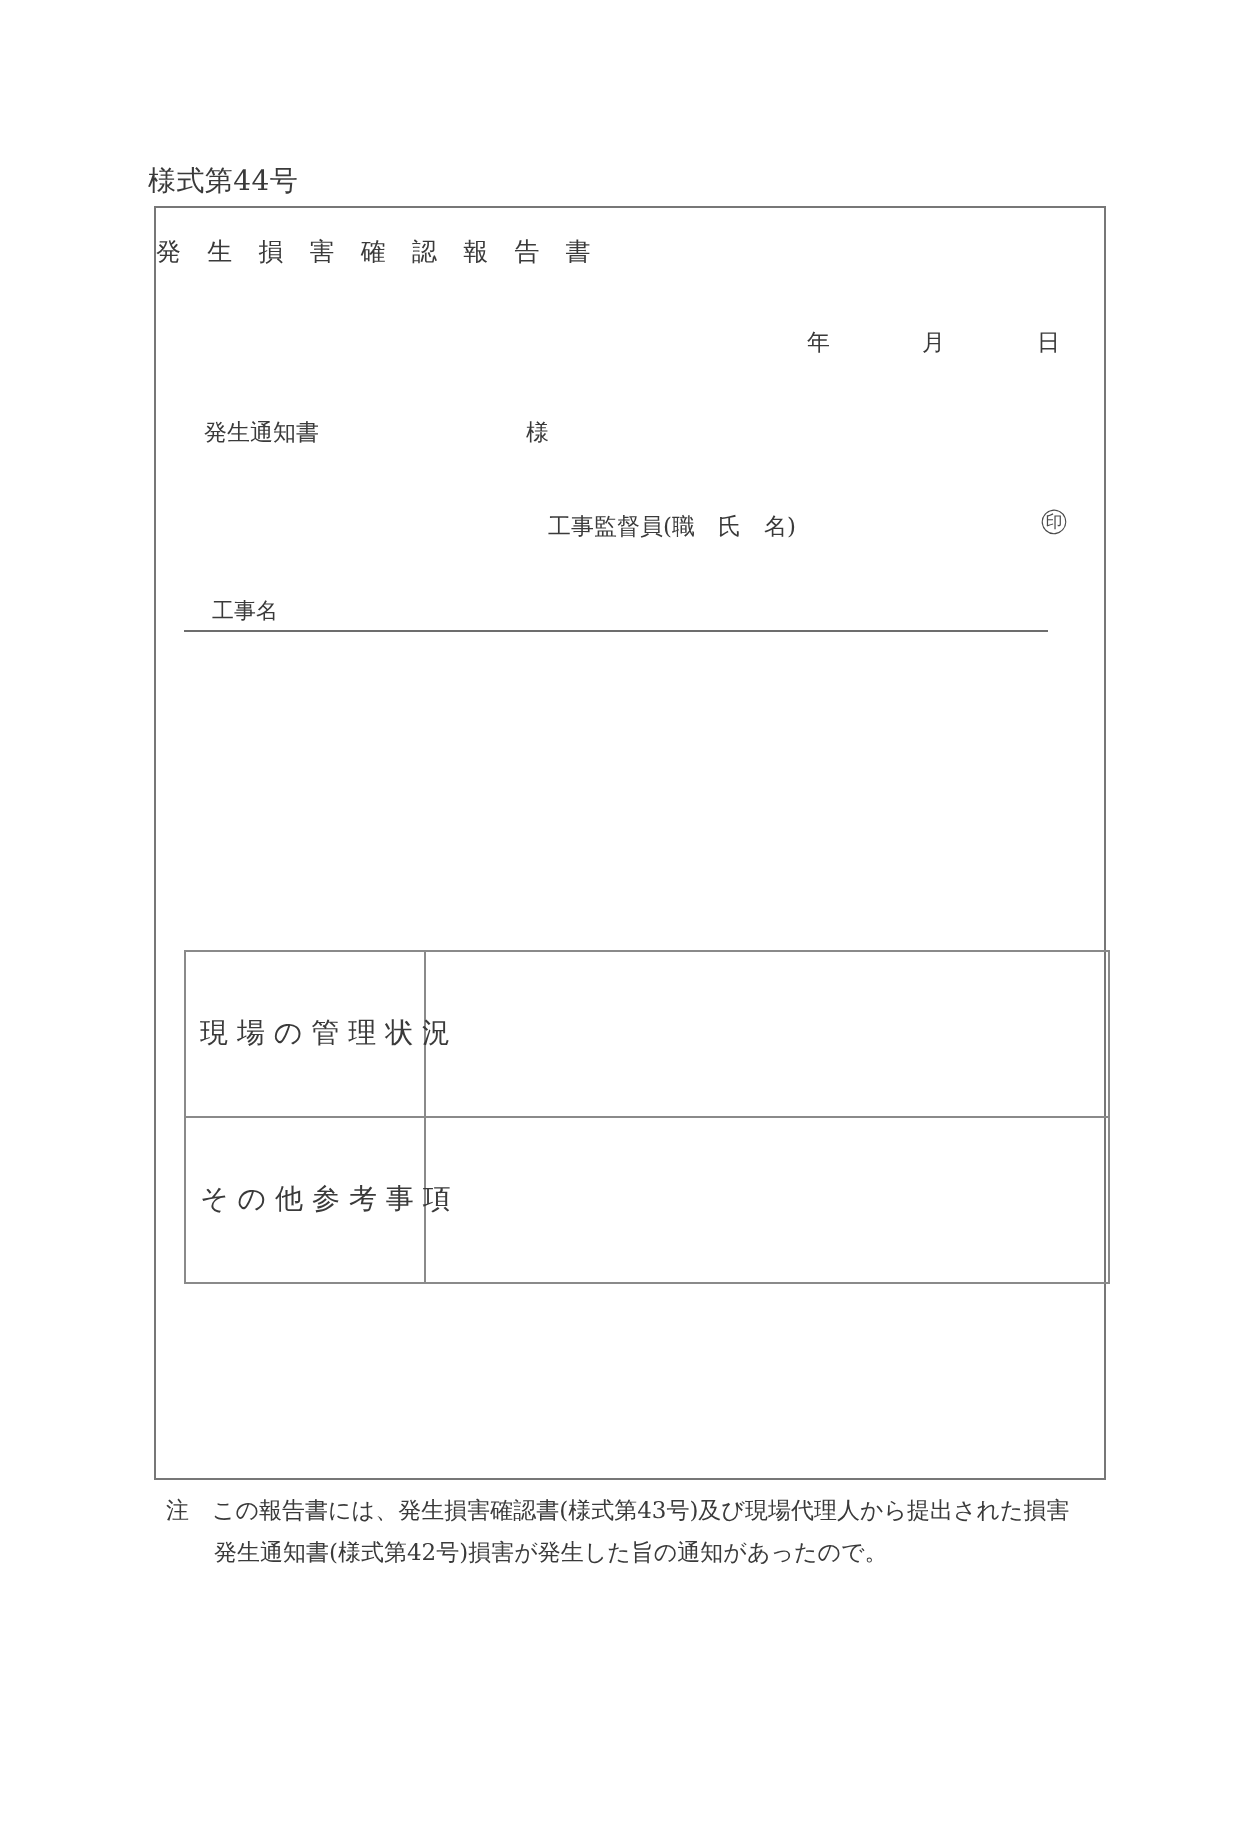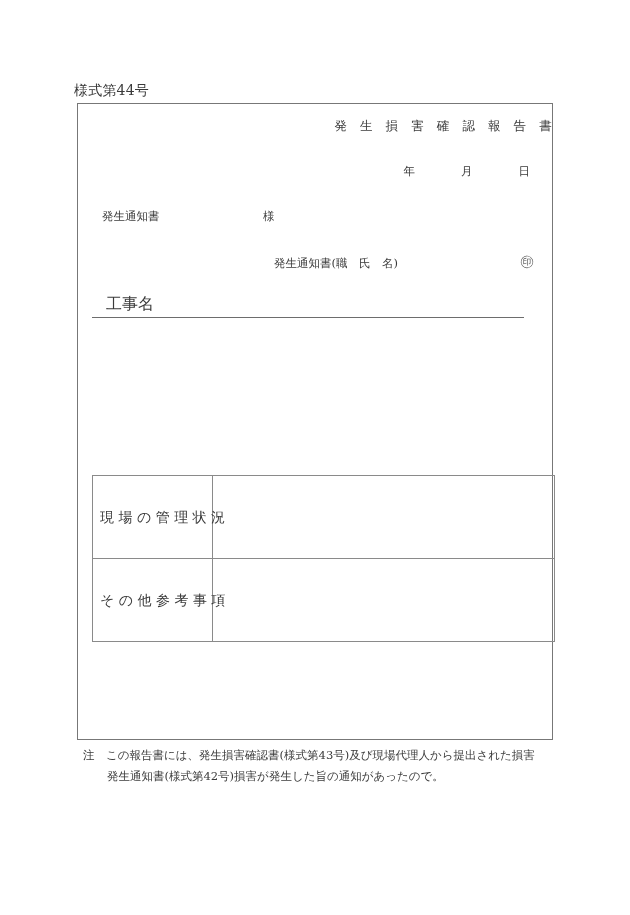--- a/index.html
+++ b/index.html
@@ -43,21 +43,21 @@
     border: 1px solid #777777;
     box-sizing: border-box;
   }
 
   
   .doc-title {
     position: absolute;
     left: 0;
     right: 0;
     top: 14px;
-    text-align: right;
+    text-align: left;
     font-size: 12.5px;
     letter-spacing: 0.3px;
     white-space: nowrap;
   }
 
   
   .date-line {
     position: absolute;
     right: 22px;
     top: 60px;
@@ -94,21 +94,21 @@
   
   .work-name {
     position: absolute;
     left: 14px;
     right: 28px;
     top: 190px;
     border-bottom: 1px solid #6d6d6d;
     padding-bottom: 2px;
   }
   .work-name-label {
-    font-size: 16px;
+    font-size: 11px;
     padding-left: 14px;
     white-space: pre;
   }
 
   
   .body-text {
     position: absolute;
     left: 12px;
     right: 14px;
     top: 232px;
@@ -181,21 +181,21 @@
   <div class="form-no">様式第44号</div>
 
   <div class="frame">
 
     <div class="doc-title">発　生　損　害　確　認　報　告　書</div>
 
     <div class="date-line">年　　　　月　　　　日</div>
 
     <div class="addressee">発生通知書　　　　　　　　　様</div>
 
-    <div class="supervisor">発生通知書(職　氏　名)</div>
+    <div class="supervisor">工事監督員(職　氏　名)</div>
 
     <div class="seal">㊞</div>
 
     <div class="work-name">
       <span class="work-name-label">工事名</span>
     </div>
 
     <div class="body-text">
     </div>
 

